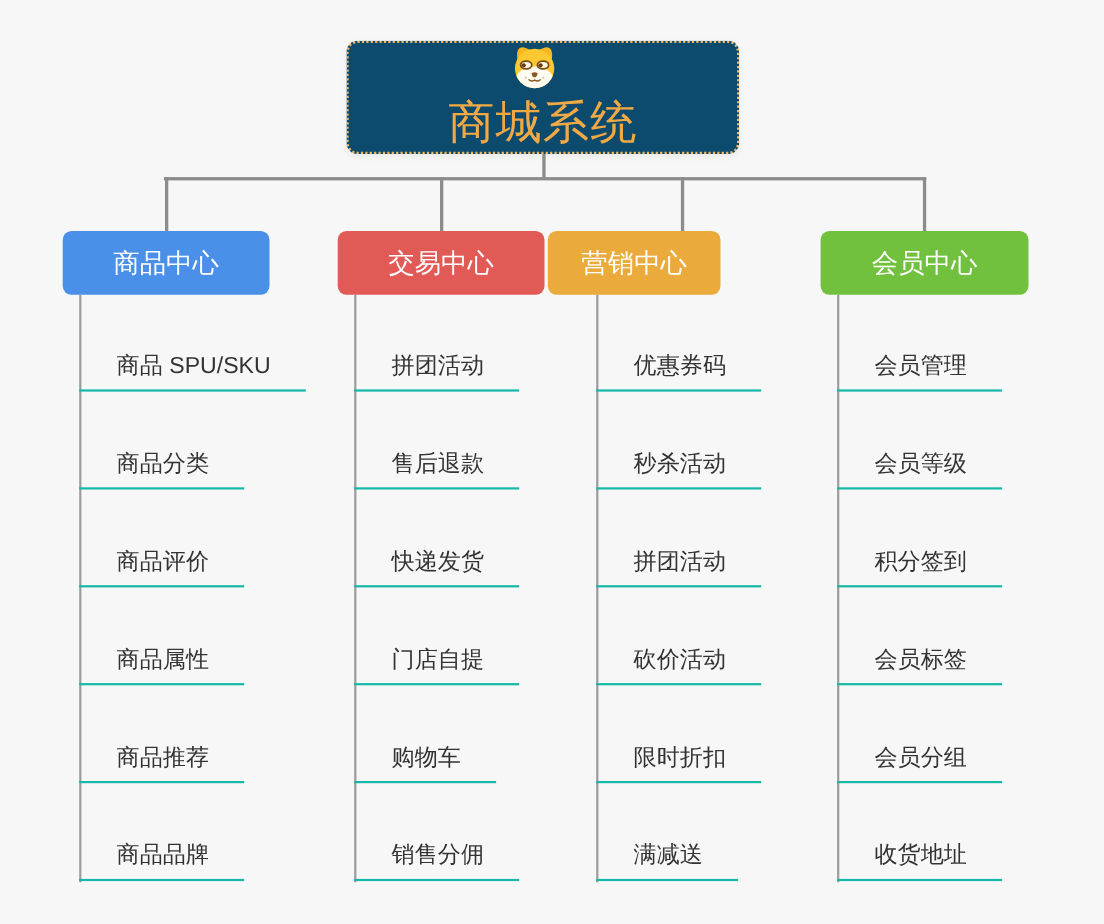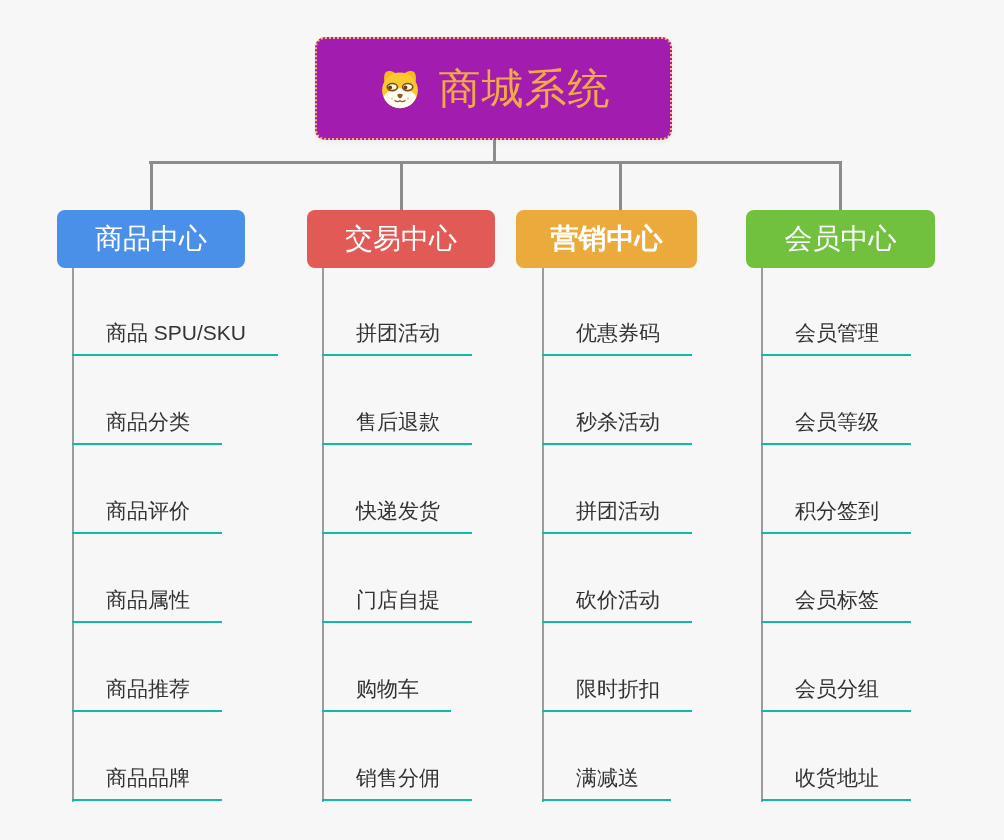--- a/index.html
+++ b/index.html
@@ -9,26 +9,27 @@
   }
   .canvas{
     position:relative;
     width:1004px;height:840px;
     background:#f7f7f7;
     overflow:hidden;
   }
   
   .root-node{
     position:absolute;left:315px;top:37px;width:357px;height:103px;
-    background:#a21caf;
+    background:#0c4a6e;
     border:2px dotted #f3b95f;
     border-radius:10px;
     box-shadow:0 2px 6px rgba(0,0,0,0.05);
-    display:flex;align-items:center;justify-content:center;
+    display:flex;align-items:center;
     box-sizing:border-box;
+    flex-direction:column;
   }
   .root-node .dog{width:46px;height:44px;margin-right:16px;flex:0 0 auto;}
   .root-title{
     color:#f0a944;
     font-size:42px;
     letter-spacing:1px;
     white-space:nowrap;
   }
   
   .cline{position:absolute;background:#8c8c8c;}
@@ -37,27 +38,27 @@
   .drop{top:161px;width:3px;height:49px;}
   .drop.d0{left:150px;}
   .drop.d1{left:400px;}
   .drop.d2{left:619px;}
   .drop.d3{left:839px;}
   
   .branch-box{
     position:absolute;top:210px;height:58px;
     border-radius:8px;
     display:flex;align-items:center;justify-content:center;
-    color:#ffffff;font-size:28px;
+    color:#ffffff;font-size:24px;
     white-space:nowrap;
     box-sizing:border-box;
   }
   .b0{left:57px;width:188px;background:#4a90e8;}
   .b1{left:307px;width:188px;background:#e15a56;}
-  .b2{left:516px;width:181px;background:#ebab3c;font-weight:bold;}
+  .b2{left:498px;width:157px;background:#ebab3c;}
   .b3{left:746px;width:189px;background:#72c13e;}
   
   .trunk{position:absolute;top:268px;width:2px;height:534px;background:#9c9c9c;}
   .t0{left:72px;}
   .t1{left:322px;}
   .t2{left:542px;}
   .t3{left:761px;}
   
   .item{
     position:absolute;

